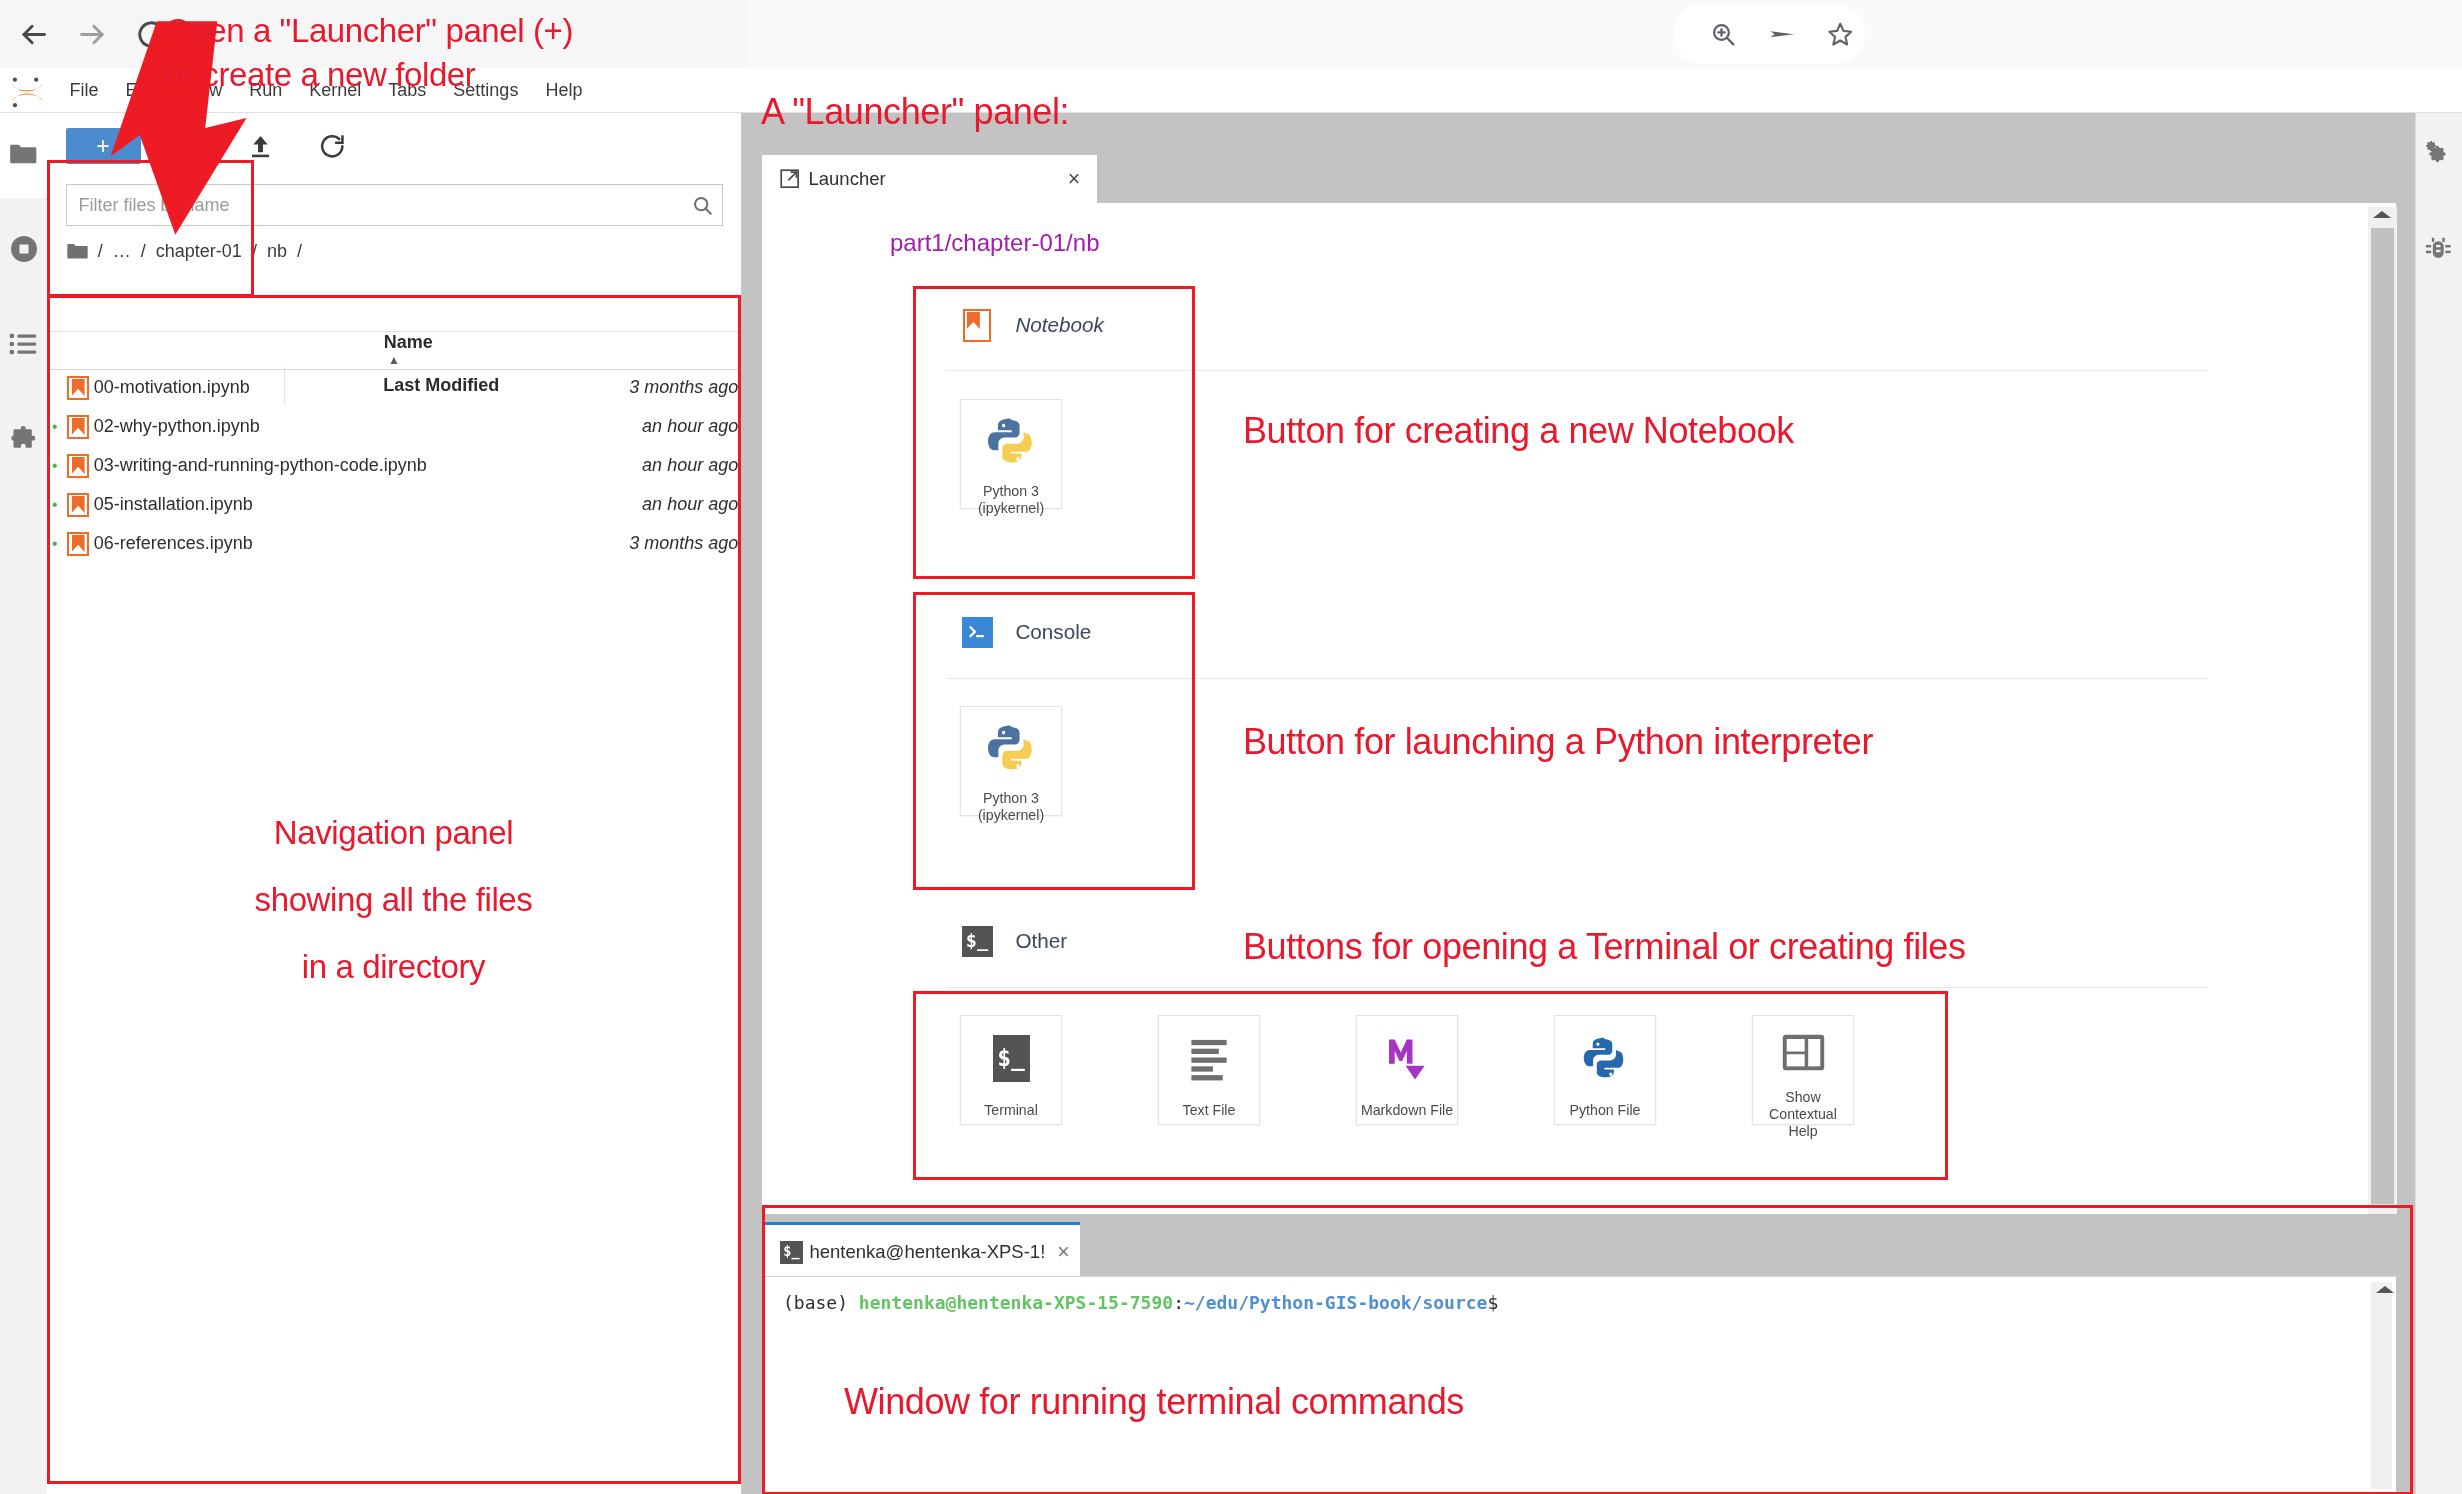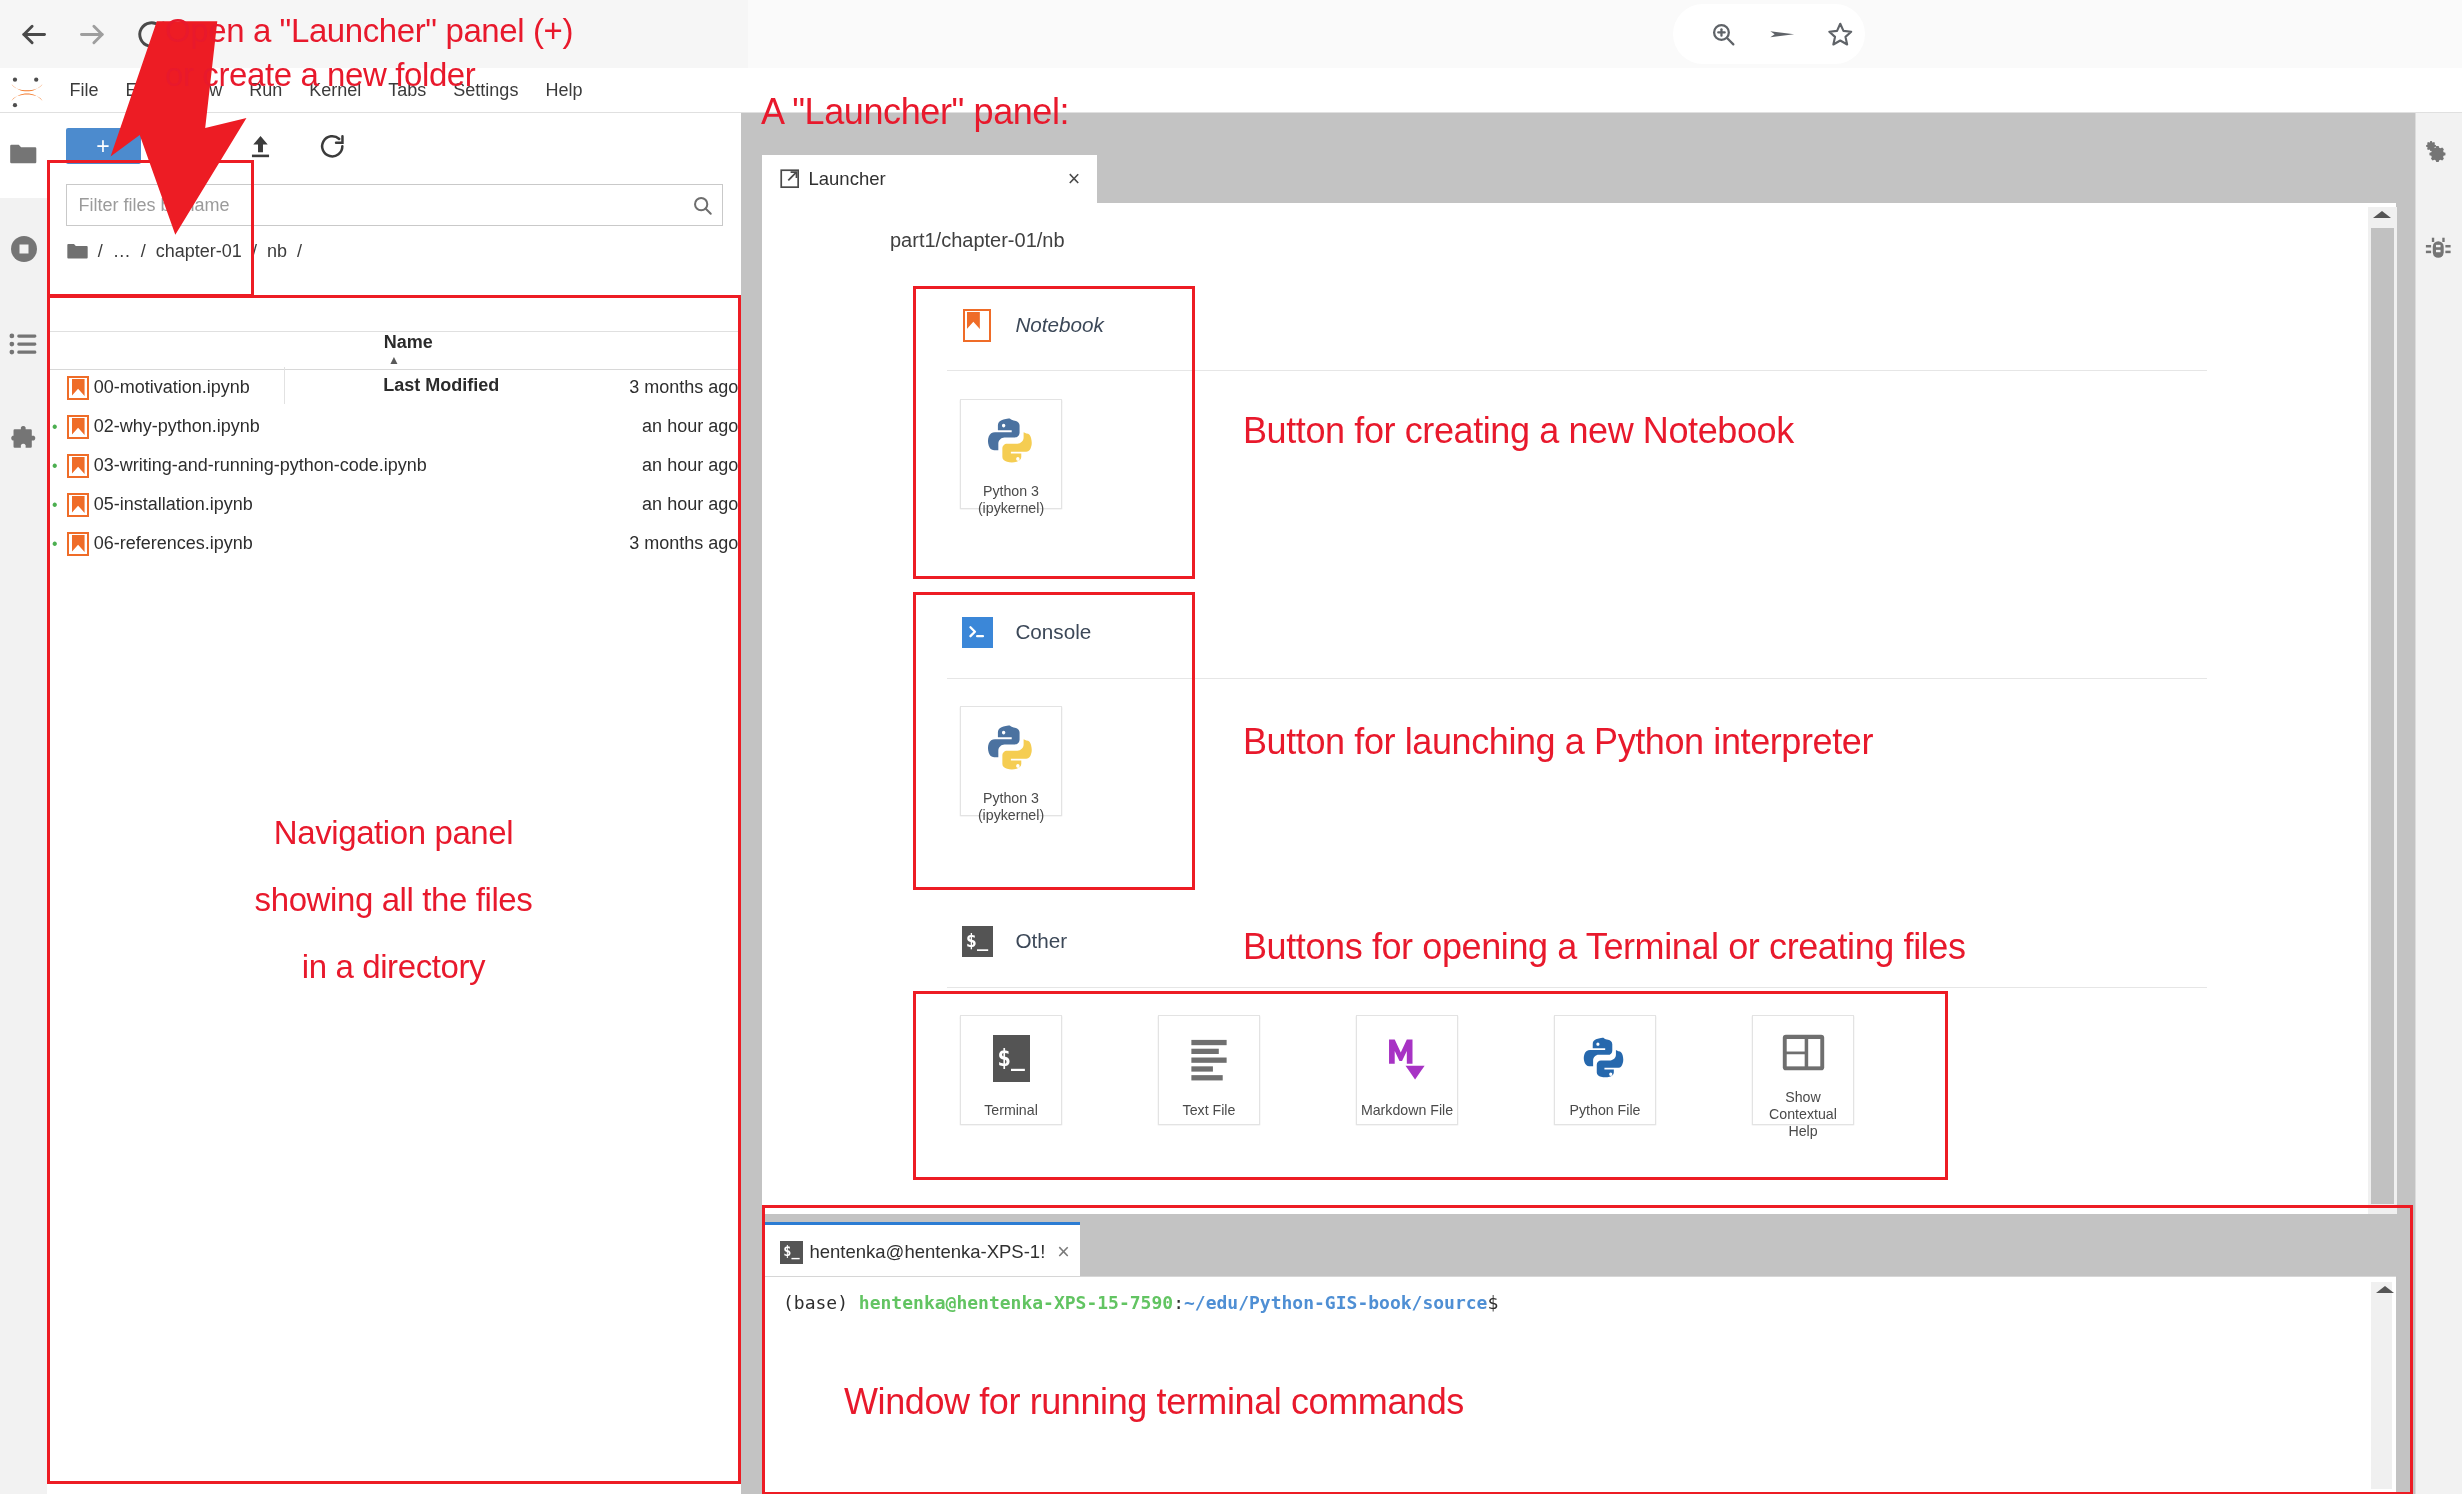--- a/index.html
+++ b/index.html
@@ -59,40 +59,40 @@
   #fb-header .th-name{flex:1;padding-left:28.5px;font-size:18px;font-weight:bold;color:#2b2b2b;}
   #fb-header .sort-caret{width:28.5px;display:flex;align-items:center;justify-content:center;color:#5a5a5a;font-size:12px;}
   #fb-header .th-mod{width:214px;text-align:right;padding-right:4.3px;font-size:18px;font-weight:bold;color:#2b2b2b;
      border-left:0.7px solid #e2e2e2;height:37px;line-height:37px;}
 
   #fb-list{left:47px;top:368px;width:694px;}
   .fb-row{height:39px;display:flex;align-items:center;}
   .fb-dot{width:15.7px;text-align:center;font-size:15.7px;color:#4caf50;line-height:0;}
   .fb-ico{width:31px;display:flex;align-items:center;justify-content:center;}
   .fb-name{flex:1;font-size:18px;color:#2e2e2e;white-space:nowrap;}
-  .fb-mod{width:207px;text-align:right;padding-right:2.8px;font-size:18px;color:#2e2e2e;white-space:nowrap;}
+  .fb-mod{width:207px;text-align:right;padding-right:2.8px;font-size:18px;color:#2e2e2e;white-space:nowrap;font-style:italic;}
 
   
   .nb-ico{width:21.4px;height:24px;border:2.1px solid #ef6c28;box-sizing:border-box;position:relative;background:#fff;}
   .nb-ico:before{content:"";position:absolute;left:2.1px;top:1.4px;width:13px;height:17px;background:#ef6c28;
      clip-path:polygon(0 0,100% 0,100% 100%,50% 58%,0 100%);}
 
   
   #dock-bg{left:741px;top:113px;width:1674px;height:1382px;background:#c3c3c3;}
 
   
   #launcher-panel{left:762px;top:155px;width:1634px;height:1058px;background:#ffffff;}
   #launcher-tabbar{left:762px;top:155px;width:1634px;height:48px;background:#c3c3c3;}
   #launcher-tab{left:762px;top:155px;width:335px;height:48px;background:#ffffff;display:flex;align-items:center;}
   #launcher-tab .tab-ico{width:38px;display:flex;align-items:center;justify-content:center;color:#4a4a4a;margin-left:8.5px;}
   #launcher-tab .tab-label{flex:1;font-size:18.5px;color:#303030;}
   #launcher-tab .tab-close{width:46px;display:flex;align-items:center;justify-content:center;font-size:21.4px;color:#4a4a4a;}
   #launcher-body{left:762px;top:204px;width:1634px;height:1010px;background:#ffffff;overflow:hidden;}
 
-  #launcher-cwd{left:890px;top:229px;font-size:20px;color:#404040;}
+  #launcher-cwd{left:890px;top:229px;font-size:24px;color:#a21caf;}
 
   .sec-head{position:absolute;display:flex;align-items:center;}
   .sec-head .sec-ico{width:34px;height:34px;display:flex;align-items:center;justify-content:center;}
   .sec-head .sec-label{margin-left:21.4px;font-size:20.7px;color:#3c4858;}
   .sec-rule{position:absolute;height:0.7px;background:#e6e6e6;}
 
   .card{position:absolute;width:100px;height:108px;background:#fff;border:0.7px solid #e3e3e3;
      box-shadow:0 0.7px 1.4px rgba(0,0,0,.14);display:flex;flex-direction:column;align-items:center;justify-content:flex-start;}
   .card .card-ico{margin-top:15.7px;height:54px;display:flex;align-items:center;justify-content:center;}
   .card .card-label{margin-top:16px;font-size:14.2px;color:#4a4a4a;text-align:center;line-height:17px;}

